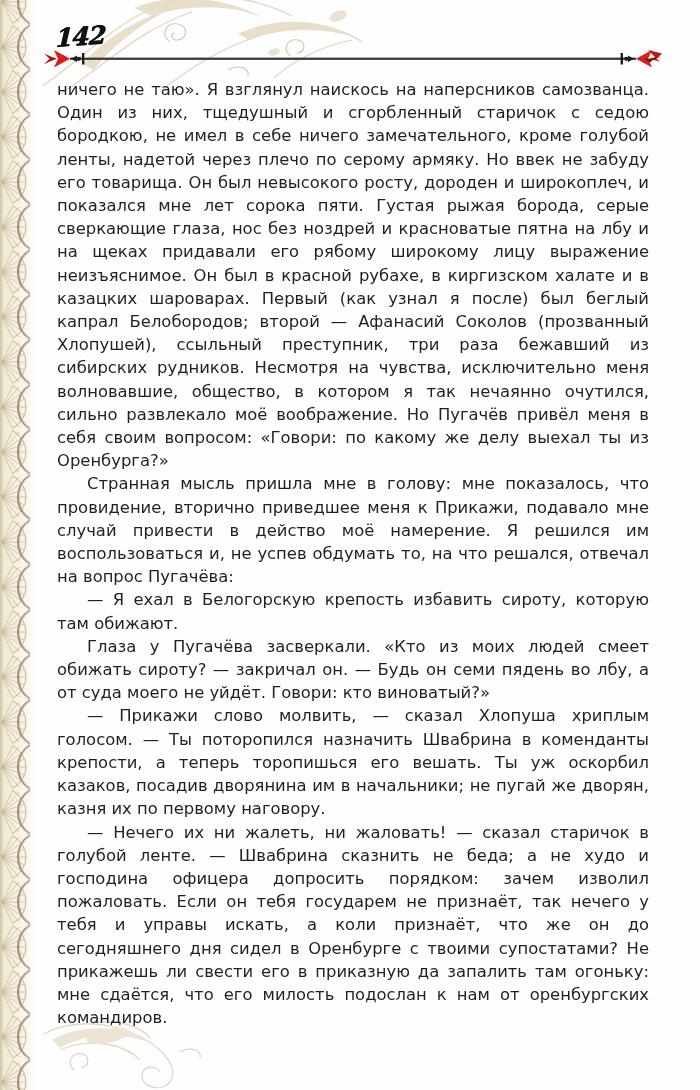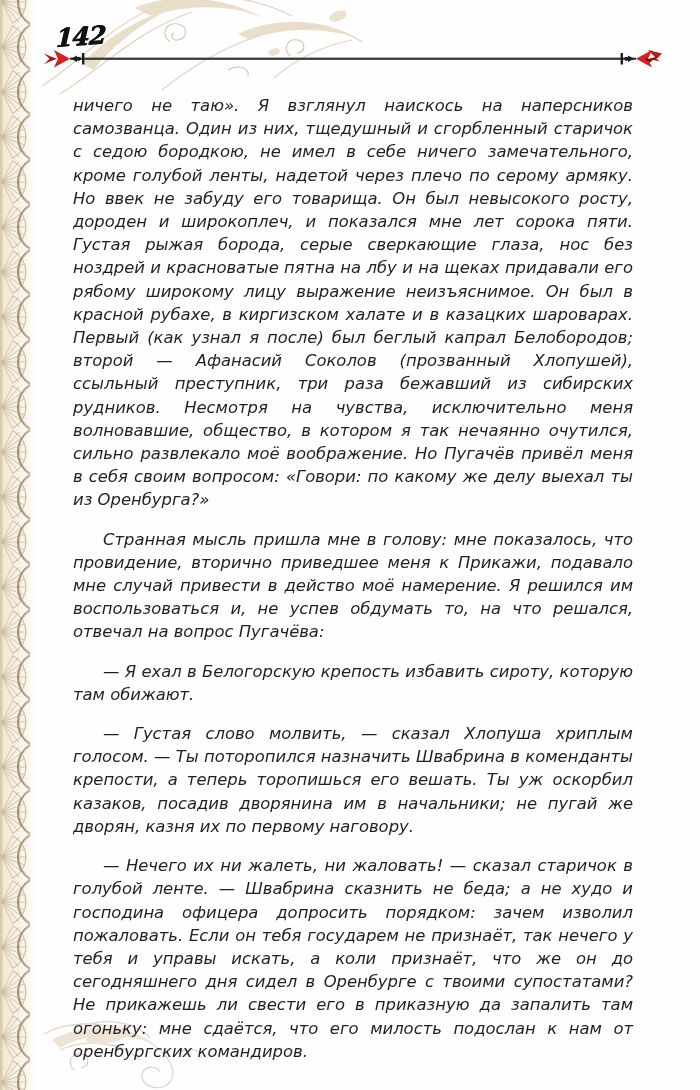--- a/index.html
+++ b/index.html
@@ -81,23 +81,22 @@
     z-index: 2;
     color: #231f20;
     font-family: "DejaVu Sans", sans-serif;
     font-size: 16.4px;
     line-height: 23.2px;
     text-align: justify;
     text-justify: inter-word;
     -webkit-font-smoothing: none;
   }
   .body-text p {
-    margin: 16px;
+    margin: 0;
     text-indent: 30px;
-    font-style: italic;
   }
   .body-text p.no-indent {
     text-indent: 0;
   }
   .body-text p.last-line-left {
     text-align-last: left;
   }
 </style>
 </head>
 <body>
@@ -255,17 +254,18 @@
     <path d="M596 14.8 L 612 6 L 608 14.8 L 612 23.6 Z" fill="#d81e1e"></path>
     <path d="M608 6 L 622 9.5 L 616.5 14.8 L 622 20.2 Z" fill="#c21717"></path>
     <path d="M609 14.8 L 620 12 L 616 14.8 L 620 17.6 Z" fill="#8f1111"></path>
     <path d="M604 14.8 L 614 14.8 L 610 18.4 Z" fill="#7d0e0e"></path>
   </svg>
 
   <div class="body-text">
     <p class="no-indent">ничего не таю». Я взглянул наискось на наперсников самозванца. Один из них, тщедушный и сгорбленный старичок с седою бородкою, не имел в себе ничего замечательного, кроме голубой ленты, надетой через плечо по серому армяку. Но ввек не забуду его товарища. Он был невысокого росту, дороден и широкоплеч, и показался мне лет сорока пяти. Густая рыжая борода, серые сверкающие глаза, нос без ноздрей и красноватые пятна на лбу и на щеках придавали его рябому широкому лицу выражение неизъяснимое. Он был в красной рубахе, в киргизском халате и в казацких шароварах. Первый (как узнал я после) был беглый капрал Белобородов; второй — Афанасий Соколов (прозванный Хлопушей), ссыльный преступник, три раза бежавший из сибирских рудников. Несмотря на чувства, исключительно меня волновавшие, общество, в котором я так нечаянно очутился, сильно развлекало моё воображение. Но Пугачёв привёл меня в себя своим вопросом: «Говори: по какому же делу выехал ты из Оренбурга?»</p>
     <p>Странная мысль пришла мне в голову: мне показалось, что провидение, вторично приведшее меня к Прикажи, подавало мне случай привести в действо моё намерение. Я решился им воспользоваться и, не успев обдумать то, на что решался, отвечал на вопрос Пугачёва:</p>
     <p class="last-line-left">— Я ехал в Белогорскую крепость избавить сироту, которую там обижают.</p>
-    <p class="last-line-left">— Густая слово молвить, — сказал Хлопуша хриплым голосом. — Ты поторопился назначить Швабрина в коменданты крепости, а теперь торопишься его вешать. Ты уж оскорбил казаков, посадив дворянина им в начальники; не пугай же дворян, казня их по первому наговору.</p>
+    <p class="last-line-left">Глаза у Пугачёва засверкали. «Кто из моих людей смеет обижать сироту? — закричал он. — Будь он семи пядень во лбу, а от суда моего не уйдёт. Говори: кто виноватый?»</p>
+    <p class="last-line-left">— Прикажи слово молвить, — сказал Хлопуша хриплым голосом. — Ты поторопился назначить Швабрина в коменданты крепости, а теперь торопишься его вешать. Ты уж оскорбил казаков, посадив дворянина им в начальники; не пугай же дворян, казня их по первому наговору.</p>
     <p class="last-line-left">— Нечего их ни жалеть, ни жаловать! — сказал старичок в голубой ленте. — Швабрина сказнить не беда; а не худо и господина офицера допросить порядком: зачем изволил пожаловать. Если он тебя государем не признаёт, так нечего у тебя и управы искать, а коли признаёт, что же он до сегодняшнего дня сидел в Оренбурге с твоими супостатами? Не прикажешь ли свести его в приказную да запалить там огоньку: мне сдаётся, что его милость подослан к нам от оренбургских командиров.</p>
   </div>
 
 </div>
 
 </body></html>

